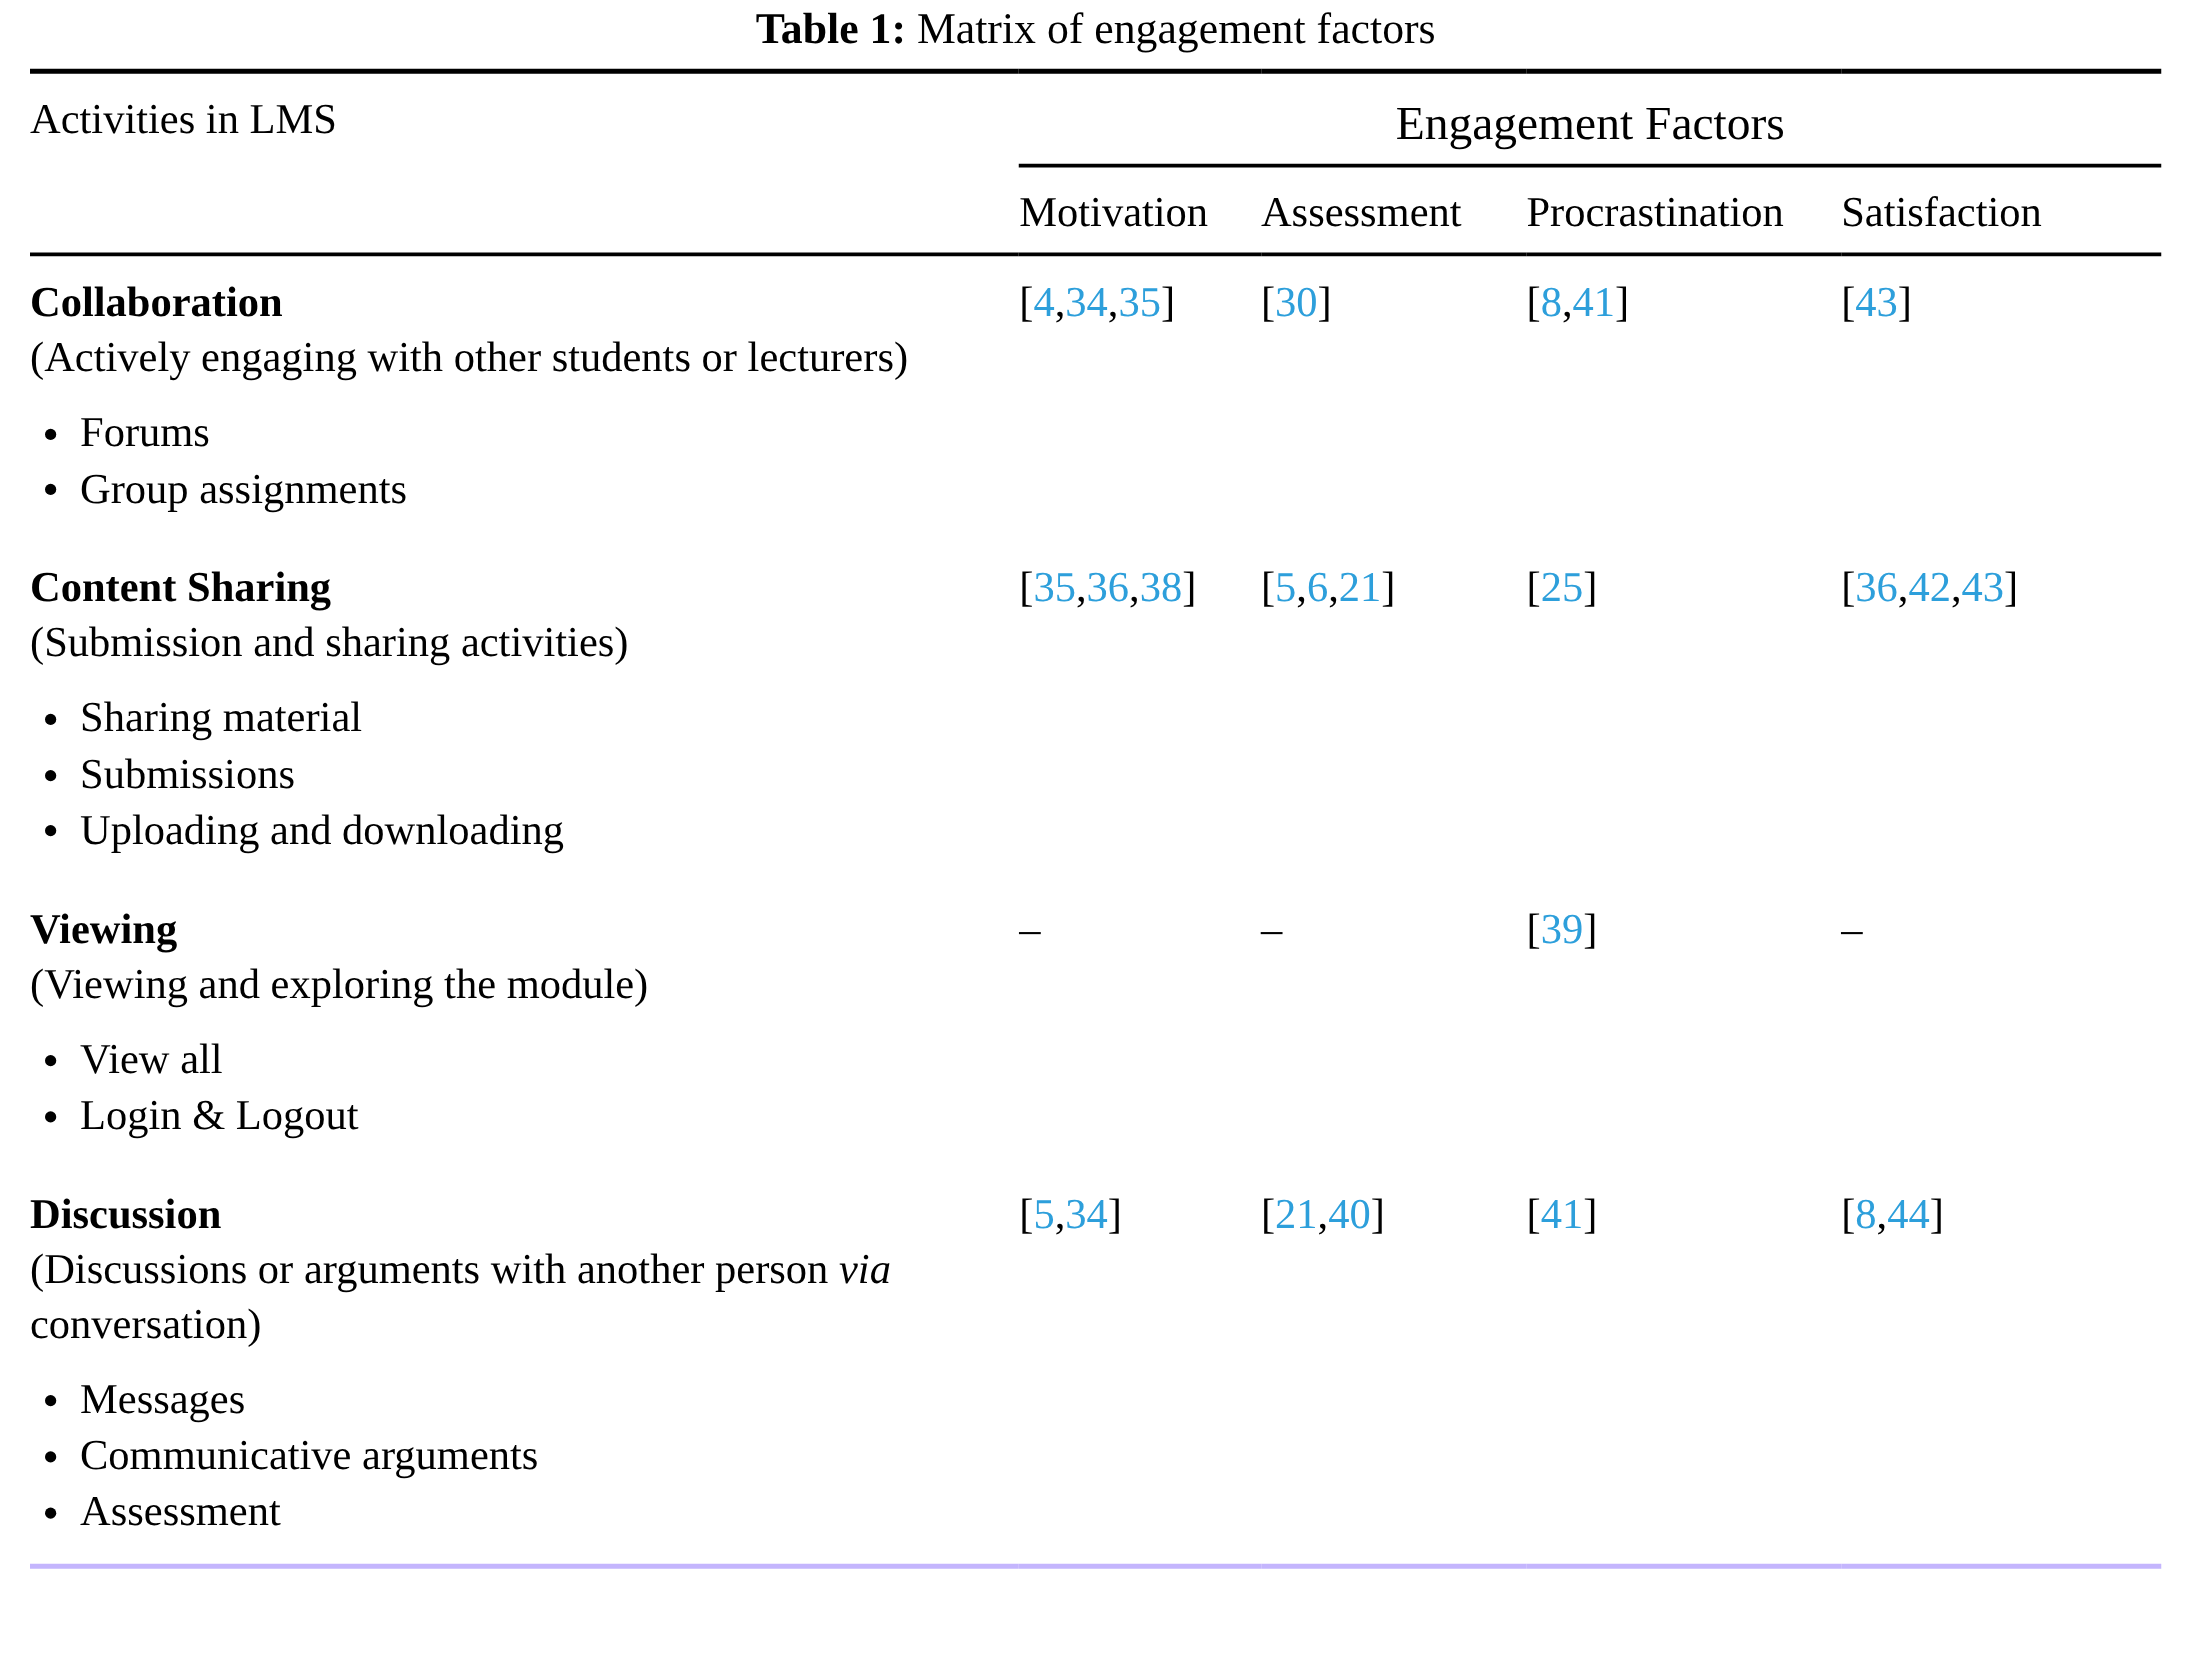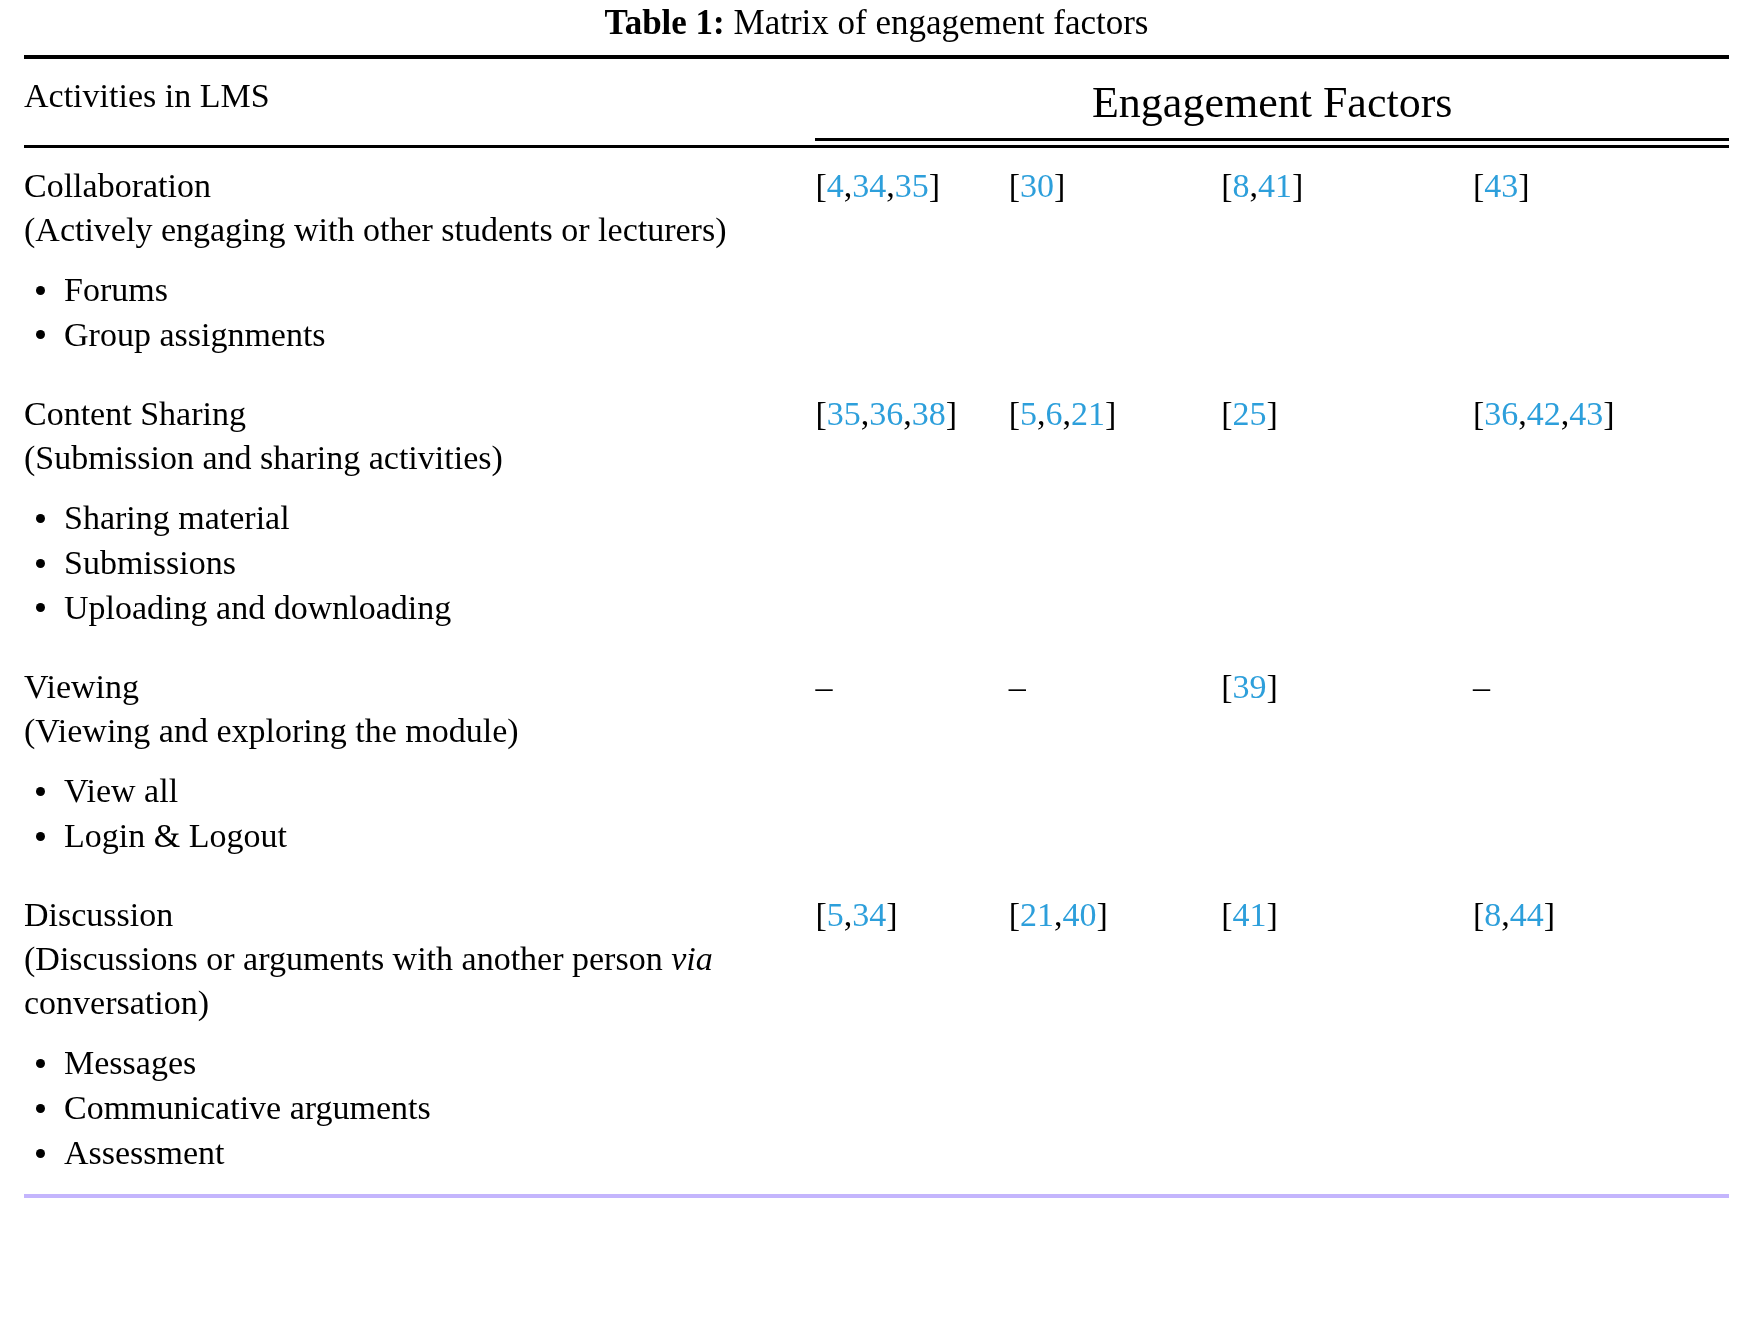--- a/index.html
+++ b/index.html
@@ -64,21 +64,21 @@
 
   
   .hdr-activity {
     font-size: 34px;
     padding-top: 18px;
     padding-bottom: 6px;
     white-space: nowrap;
   }
   .hdr-group {
     text-align: center;
-    font-size: 44px;
+    font-size: 38px;
     padding-top: 18px;
     padding-bottom: 4px;
     white-space: nowrap;
   }
   .group-rule {
     height: 0;
     border-top: 3px solid #000;
     margin-top: 10px;
     margin-bottom: 0;
   }
@@ -91,21 +91,21 @@
 
   
   .cell-activity {
     padding-top: 16px;
     padding-bottom: 18px;
     padding-right: 18px;
     font-size: 34px;
     line-height: 1.30;
   }
   .act-title {
-    font-weight: normal;
+    font-weight: bold;
     display: block;
   }
   .act-desc {
     display: block;
   }
   .act-desc .ital { font-style: italic; }
 
   ul.act-list {
     list-style: none;
     margin: 16px 0 0 0;
@@ -156,20 +156,27 @@
     </colgroup>
 
     <thead>
       <tr class="rule-top">
         <th class="hdr-activity">Activities in LMS</th>
         <th class="hdr-group" colspan="4">
           <span>Engagement Factors</span>
           <div class="group-rule"></div>
         </th>
       </tr>
+      <tr>
+        <th class="hdr-sub"></th>
+        <th class="hdr-sub">Motivation</th>
+        <th class="hdr-sub">Assessment</th>
+        <th class="hdr-sub">Procrastination</th>
+        <th class="hdr-sub">Satisfaction</th>
+      </tr>
     </thead>
 
     <tbody>
 
       <tr class="rule-mid">
         <td class="cell-activity">
           <span class="act-title">Collaboration</span>
           <span class="act-desc">(Actively engaging with other students or lecturers)</span>
           <ul class="act-list">
             <li><span class="bullet"></span><span>Forums</span></li>

